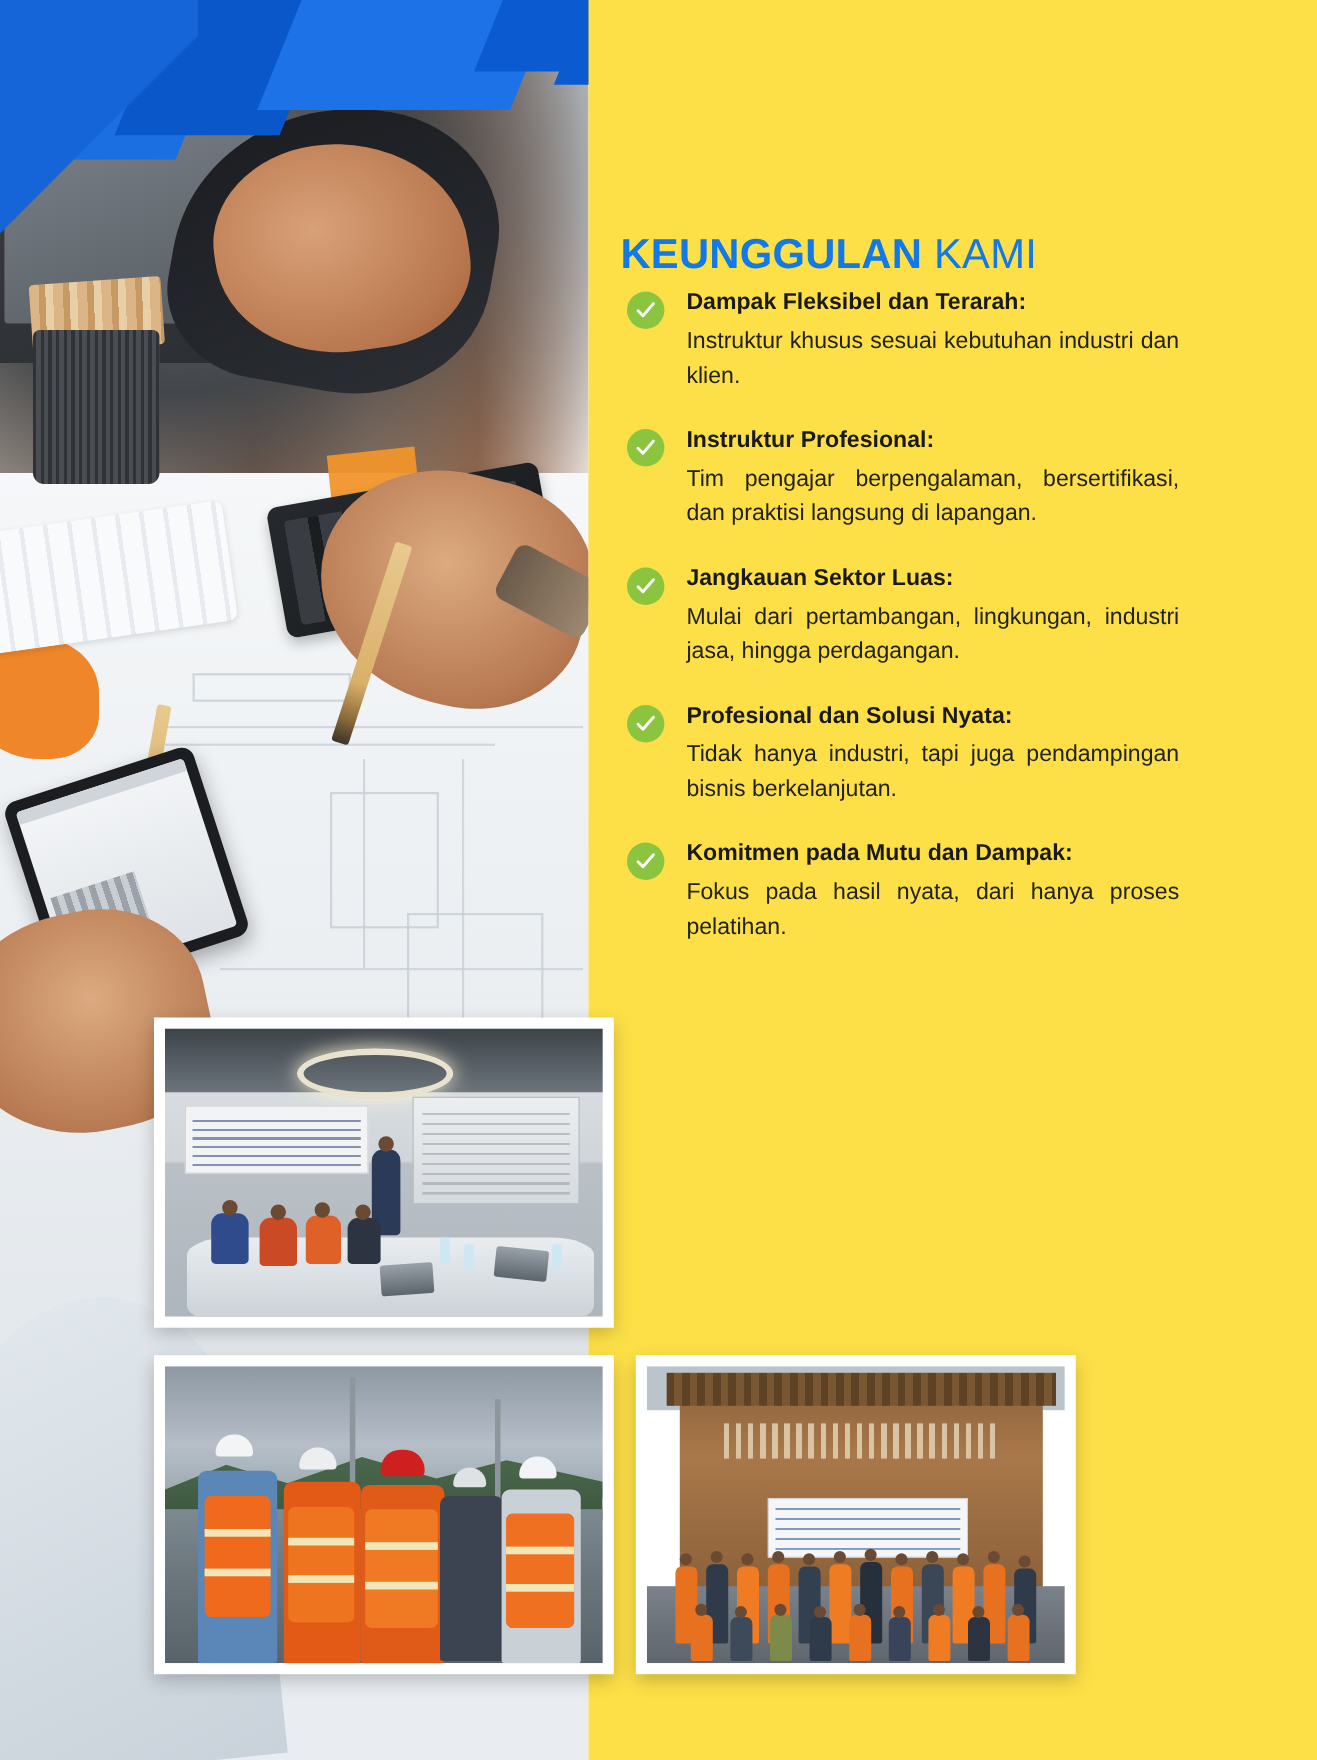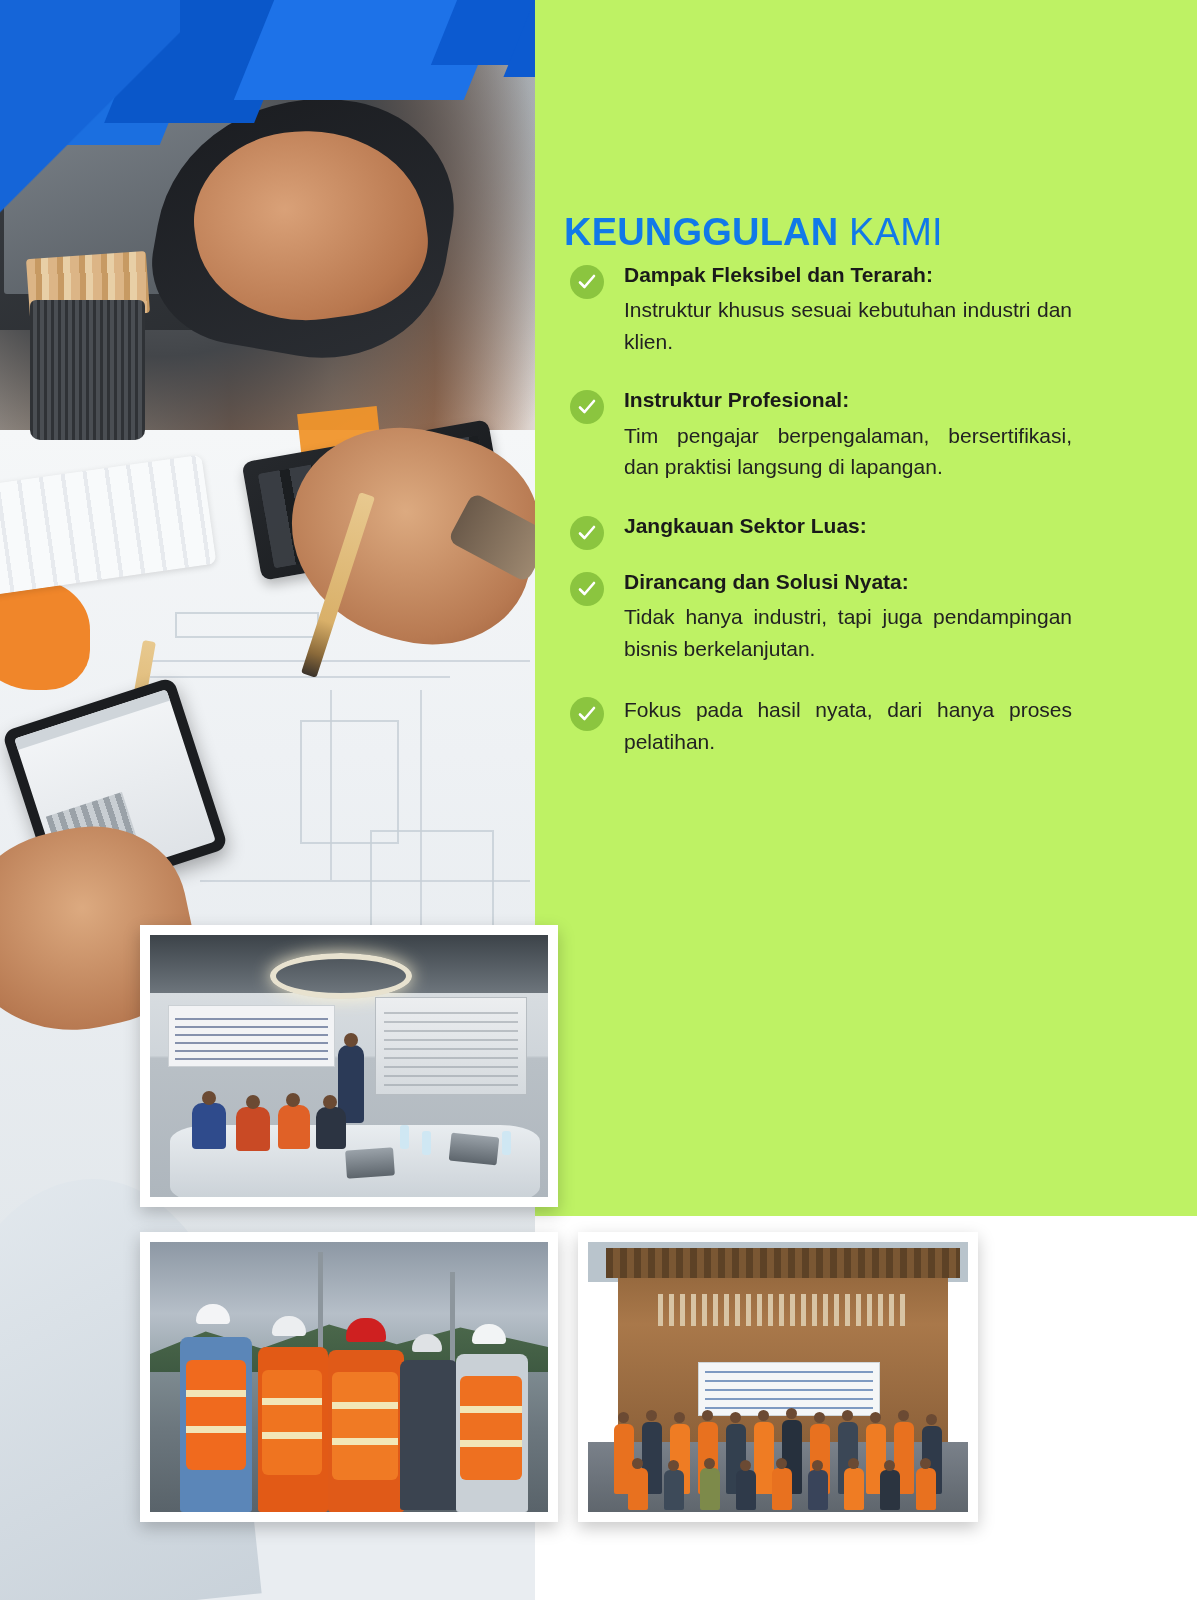--- a/index.html
+++ b/index.html
@@ -243,22 +243,22 @@
   .sh4 { left: 445px; top: -5px; width: 120px; height: 70px; background: #0c5ad0; }
   .sh-left-tri {
     position: absolute; left: 0; top: 0; width: 180px; height: 260px;
     background: linear-gradient(135deg, #1565d8 0%, #1565d8 48%, rgba(21,101,216,0) 48.5%);
   }
 
   
   .right-col {
     position: absolute;
     left: 535px; top: 0;
-    width: 662px; height: 1216px;
-    background: #bef264;
+    width: 662px; height: 1600px;
+    background: #fde047;
   }
   .heading {
     position: absolute;
     left: 29px; top: 186px;
     font-size: 38px;
     letter-spacing: .2px;
     white-space: nowrap;
   }
   .heading .bold {
     font-weight: 700;
@@ -525,38 +525,40 @@
       <p class="item-body">Tim pengajar berpengalaman, bersertifikasi, dan praktisi langsung di lapangan.</p>
     </div>
 
     <div class="item">
       <span class="check">
         <svg width="20" height="20" viewBox="0 0 20 20">
             <path d="M3 10.5 L7.5 15 L17 4" stroke="#ffffff" stroke-width="2.6" fill="none" stroke-linecap="round" stroke-linejoin="round"></path>
           </svg>
       </span>
       <p class="item-title">Jangkauan Sektor Luas:</p>
+      <p class="item-body">Mulai dari pertambangan, lingkungan, industri jasa, hingga perdagangan.</p>
     </div>
 
     <div class="item">
       <span class="check">
         <svg width="20" height="20" viewBox="0 0 20 20">
             <path d="M3 10.5 L7.5 15 L17 4" stroke="#ffffff" stroke-width="2.6" fill="none" stroke-linecap="round" stroke-linejoin="round"></path>
           </svg>
       </span>
-      <p class="item-title">Dirancang dan Solusi Nyata:</p>
+      <p class="item-title">Profesional dan Solusi Nyata:</p>
       <p class="item-body">Tidak hanya industri, tapi juga pendampingan bisnis berkelanjutan.</p>
     </div>
 
     <div class="item">
       <span class="check">
         <svg width="20" height="20" viewBox="0 0 20 20">
             <path d="M3 10.5 L7.5 15 L17 4" stroke="#ffffff" stroke-width="2.6" fill="none" stroke-linecap="round" stroke-linejoin="round"></path>
           </svg>
       </span>
+      <p class="item-title">Komitmen pada Mutu dan Dampak:</p>
       <p class="item-body">Fokus pada hasil nyata, dari hanya proses pelatihan.</p>
     </div>
 
   </div>
 </div>
 
 <div class="card card-meeting">
   <div class="inner">
     <div class="meet-bg"></div>
     <div class="meet-ceiling"></div>

